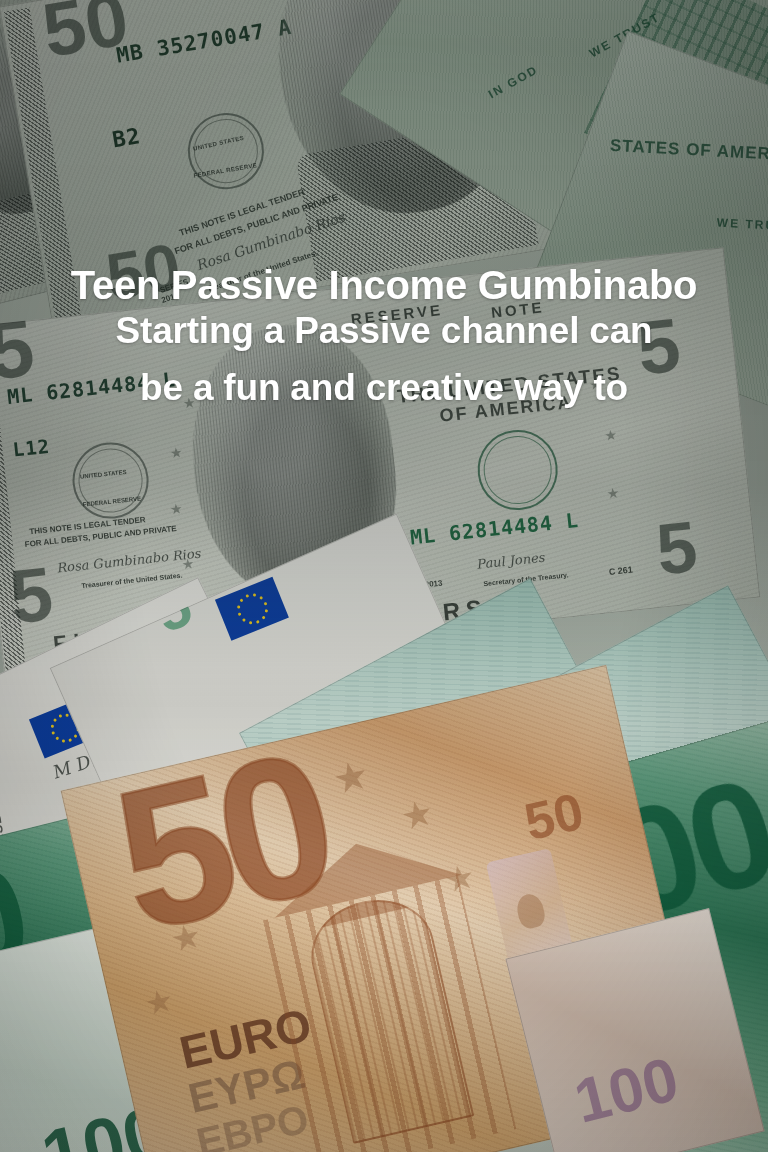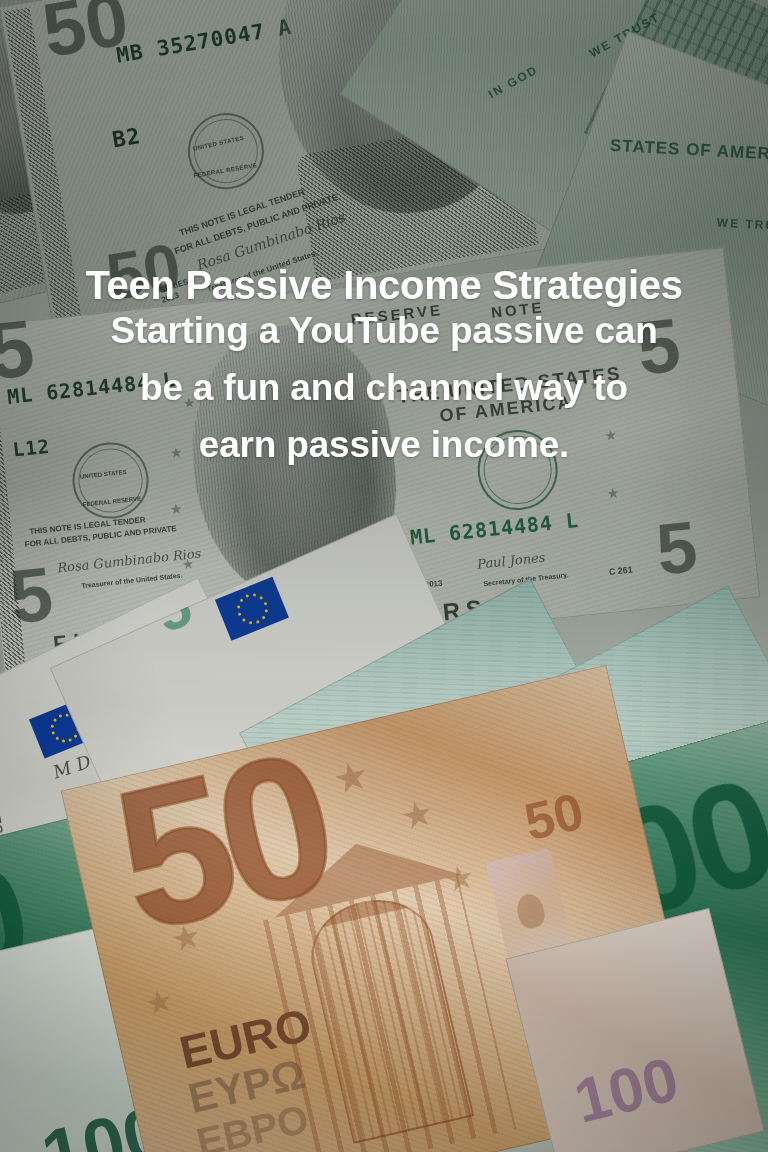--- a/index.html
+++ b/index.html
@@ -398,24 +398,23 @@
       </div>
 
     </div>
 
     <div class="grade"></div>
     <div class="vignette"></div>
   </div>
 
   <div class="overlay">
 
-    <h1 class="pin-title">Teen Passive Income Strategies</h1>
+    <h1 class="pin-title">Teen Passive Income Gumbinabo</h1>
 
     <div class="pin-subtitle">
-      <div>Starting a YouTube passive can</div>
-      <div>be a fun and channel way to</div>
-      <div>earn passive income.</div>
+      <div>Starting a Passive channel can</div>
+      <div>be a fun and creative way to</div>
     </div>
 
 
   </div>
 
 </div>
 
 </body></html>

